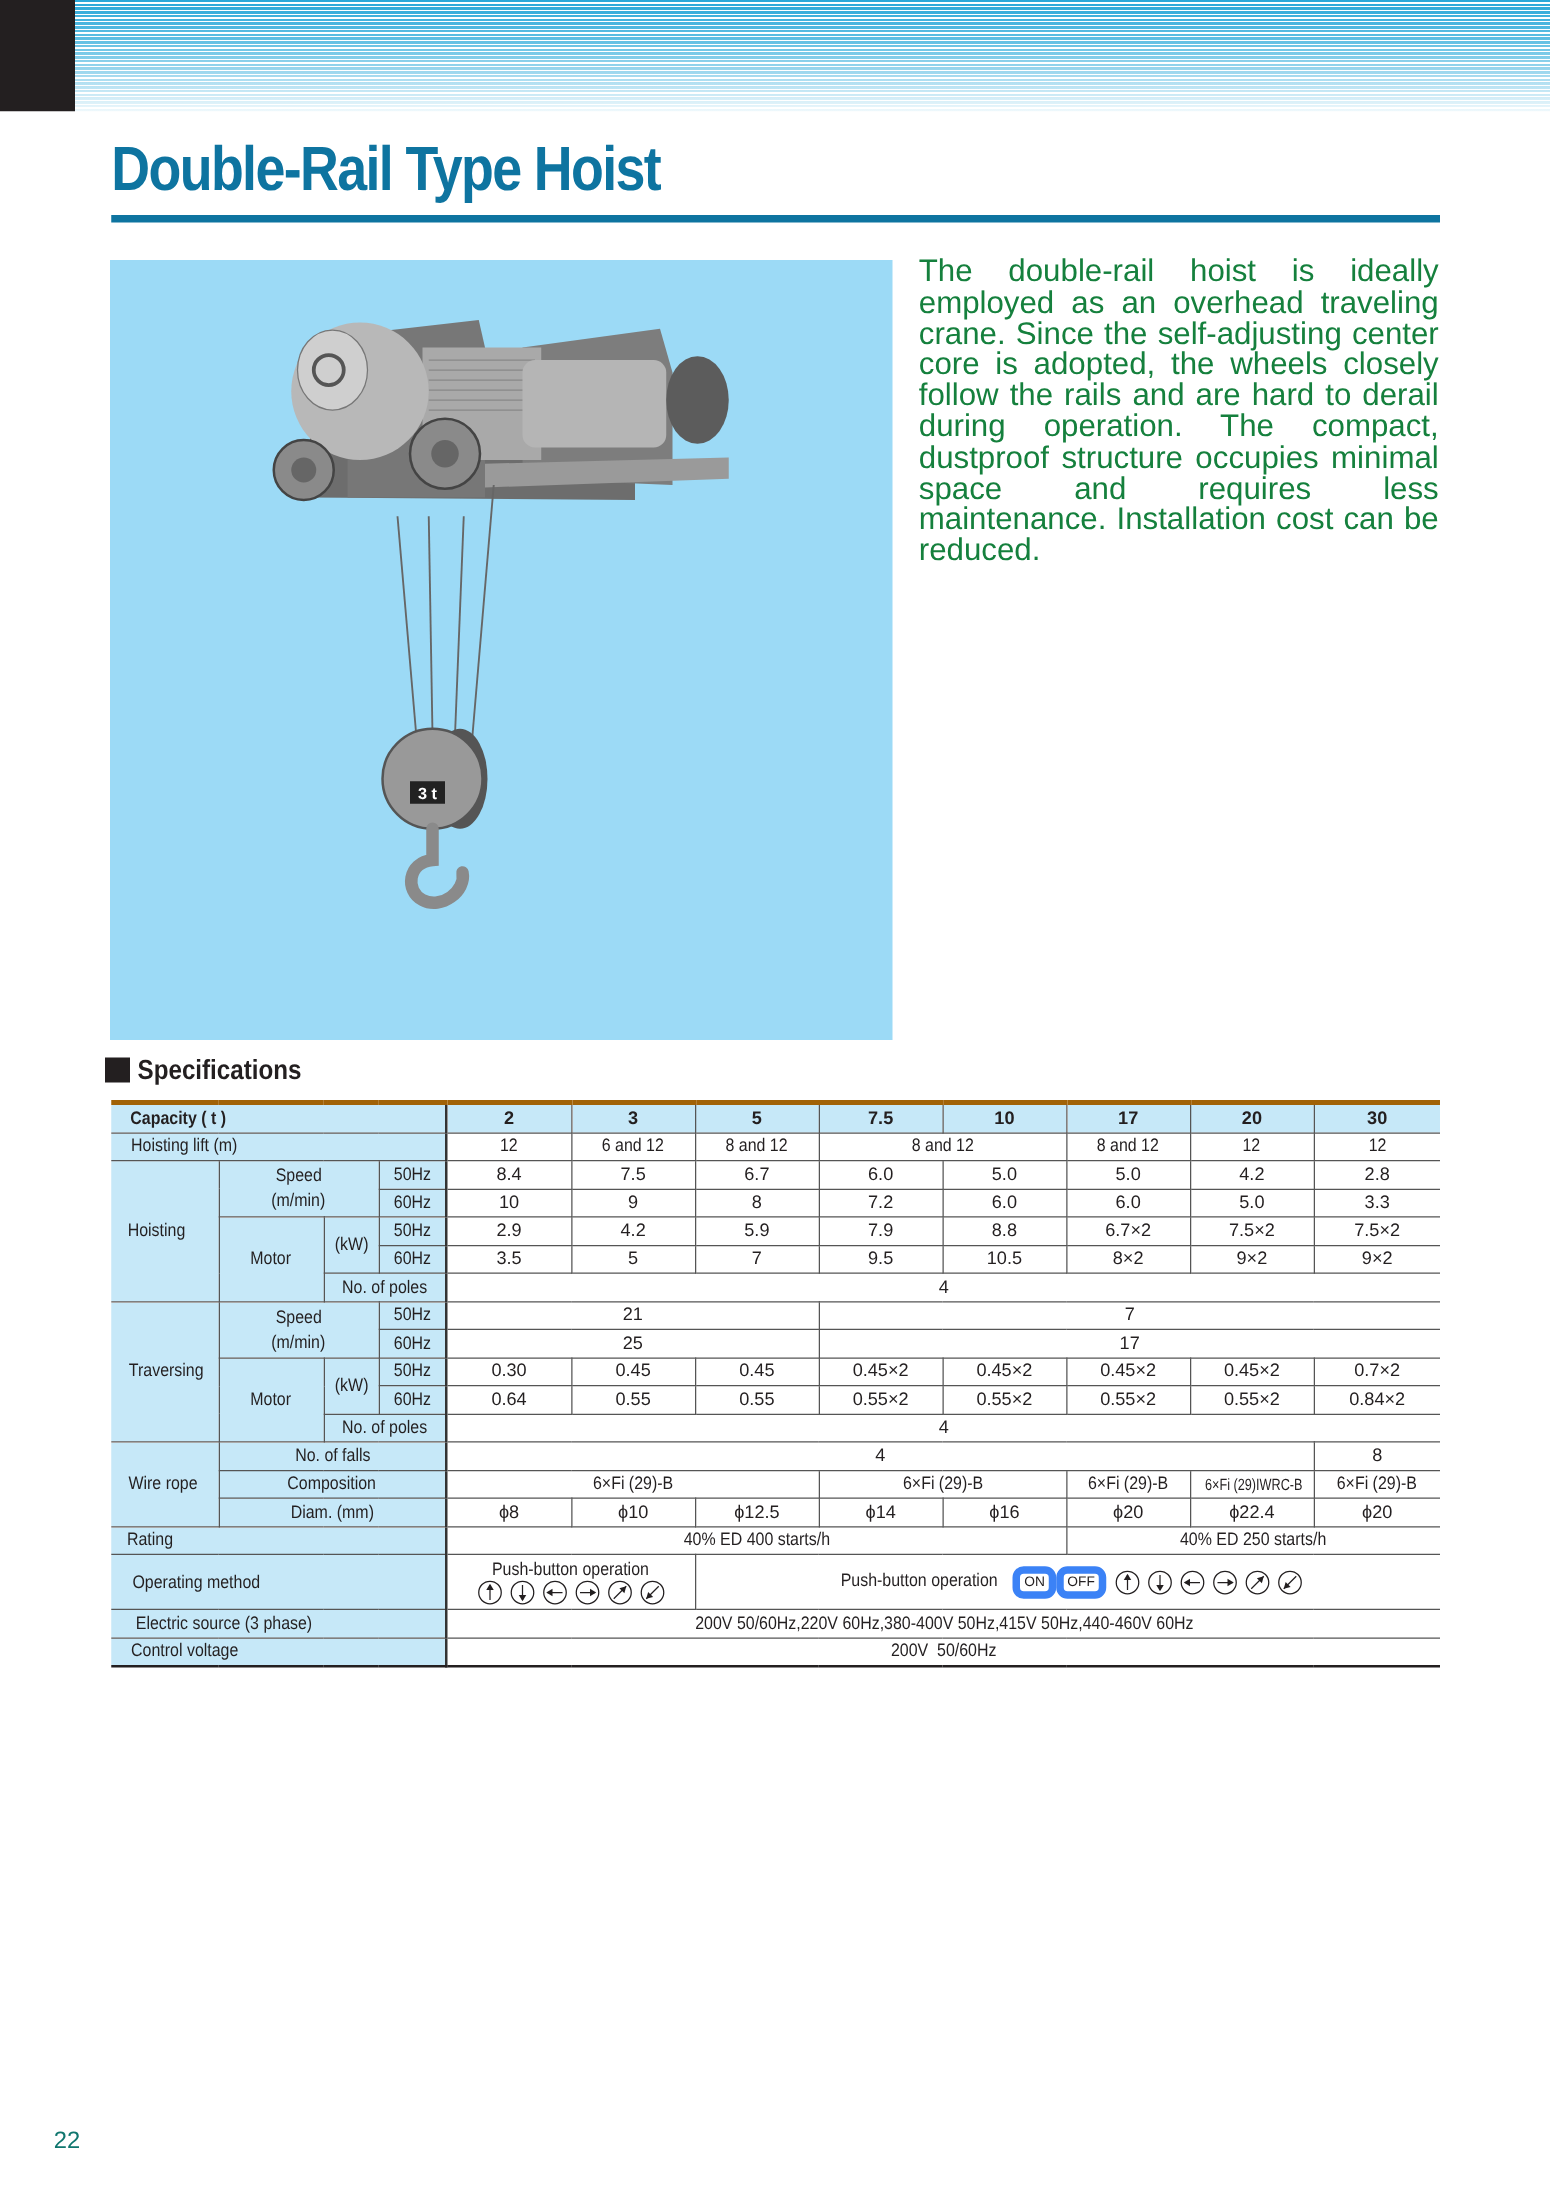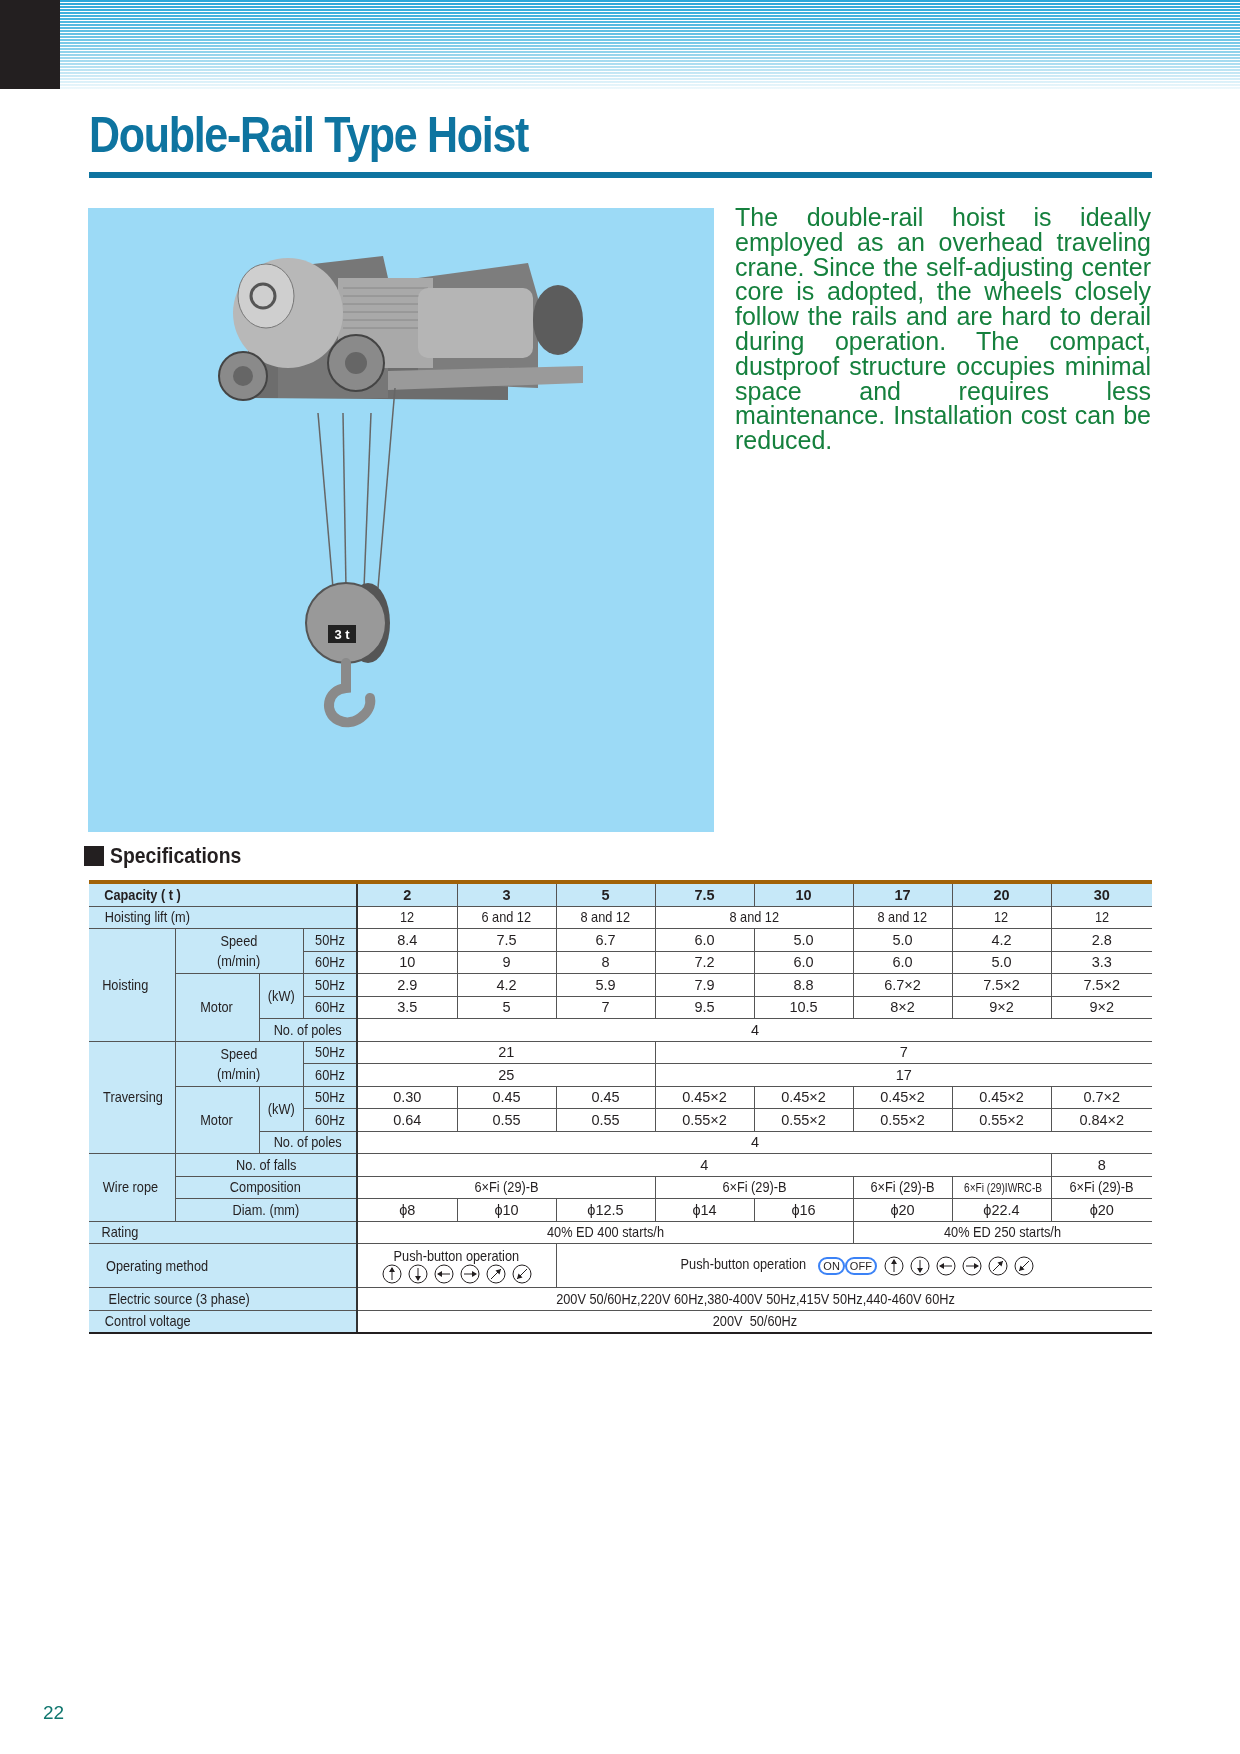--- a/index.html
+++ b/index.html
@@ -22,21 +22,21 @@
   table.specs td.lbl { background:#c6e8f8; }
   table.specs td.left { text-align:left; padding-left:10px; }
   table.specs tr.cap td { font-weight:bold; background:#c6e8f8; border-top:4px solid #a16207; }
   table.specs tr.last td { border-bottom:2px solid #231f20; }
   table.specs td.first { border-left:none; }
   table.specs td.lastcol { border-right:none; }
   table.specs td.sep { border-right:2px solid #333; }
   .cond { display:inline-block; transform:scaleX(0.88); }
   .op-cell { line-height:16px; }
   .ic { display:inline-block; vertical-align:middle; margin:0 3px; }
-  .pill { display:inline-block; border:2px solid #3b82f6; border-radius:9px; font-size:11px; padding:0 3px; line-height:14px; vertical-align:middle; }
+  .pill { display:inline-block; border:6px solid #3b82f6; border-radius:9px; font-size:11px; padding:0 3px; line-height:14px; vertical-align:middle; }
   .page-number { position:absolute; left:43px; top:1702px; font-size:19px; color:#0f766e; }
 </style>
 </head>
 <body>
 
 <div class="corner-block"></div>
 <div class="header-band"></div>
 
 <h1 class="page-title">Double-Rail Type Hoist</h1>
 <div class="title-rule"></div>

